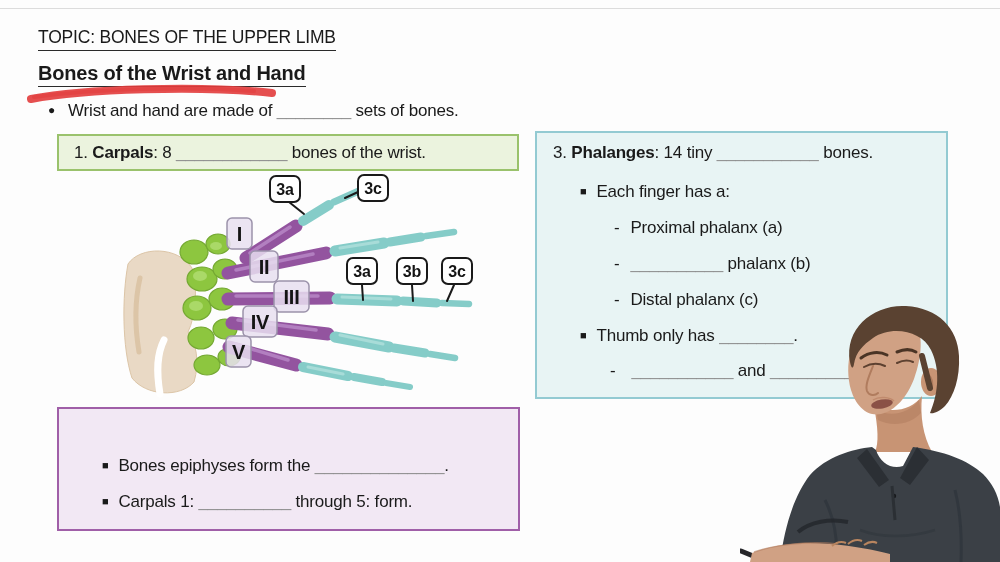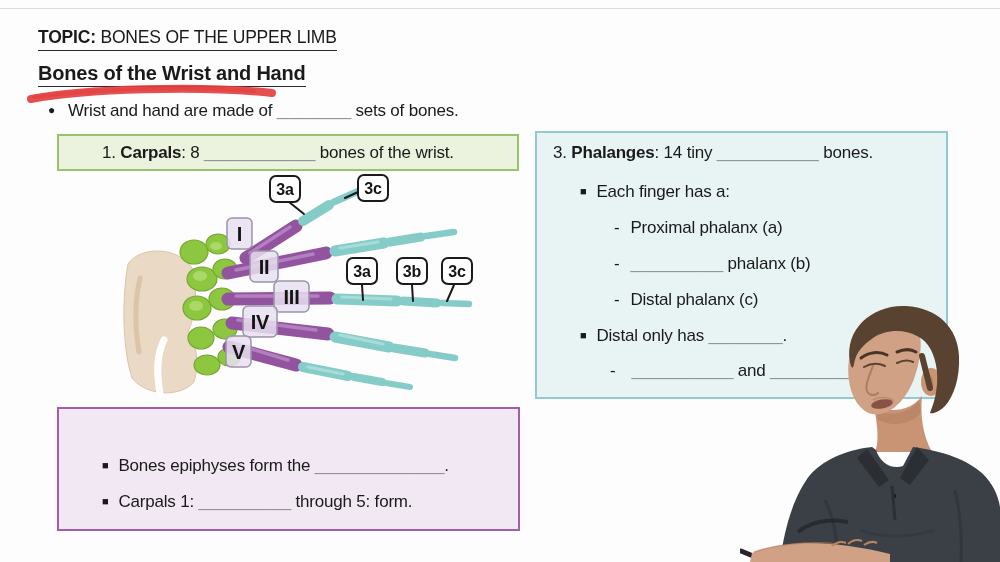--- a/index.html
+++ b/index.html
@@ -6,31 +6,31 @@
   .frame{
     position:relative;width:1000px;height:562px;overflow:hidden;
     background:#fdfdfd;
     font-family:"Liberation Sans", sans-serif;
     color:#1a1a1a;letter-spacing:-0.2px;
   }
   .abs{position:absolute;}
   .top-line{left:0;top:8px;width:1000px;height:1px;background:#dcdcdc;}
   .topic{left:38px;top:27px;font-size:17.5px;white-space:nowrap;
     border-bottom:1.5px solid #2a2a2a;padding-bottom:2px;}
-  .topic b{font-weight:bold;text-align:center;}
+  .topic b{font-weight:normal;text-align:center;}
   .subtitle{left:38px;top:62px;font-size:20px;font-weight:bold;white-space:nowrap;
     border-bottom:1.5px solid #2a2a2a;padding-bottom:1px;}
   .marker-svg{left:24px;top:82px;width:270px;height:26px;}
   .intro{left:48px;top:101px;font-size:17px;white-space:nowrap;}
   .intro .dot{font-size:12px;vertical-align:2px;margin-right:13px;}
   .blank{color:#8f8f8f;}
   .panel{box-sizing:border-box;}
   .green-box{left:57px;top:134px;width:462px;height:37px;
     background:#ebf3de;border:2.5px solid #9ac26c;}
-  .green-box .row{position:absolute;left:15px;top:7px;font-size:17px;white-space:nowrap;margin-left:28px;}
+  .green-box .row{position:absolute;left:15px;top:7px;font-size:17px;white-space:nowrap;}
   .cyan-box{left:535px;top:131px;width:413px;height:268px;
     background:#e8f4f4;border:2.5px solid #93cad2;}
   .purple-box{left:57px;top:407px;width:463px;height:124px;
     background:#f2e8f4;border:2.5px solid #a05fa8;}
   .brow{position:absolute;font-size:17px;white-space:nowrap;}
   .sq{font-size:11px;vertical-align:2px;margin-right:10px;}
   .dash{margin-right:11px;}
   .dash-wide{margin-right:16px;}
   svg text{font-family:"Liberation Sans", sans-serif;}
   .numeral{font-size:20px;font-weight:bold;fill:#141414;}
@@ -184,21 +184,21 @@
     <div class="brow" style="left:43px;top:49px;">
       <span class="sq">■</span><span>Each finger has a:</span>
     </div>
     <div class="brow" style="left:77px;top:121px;">
       <span class="dash">-</span><span class="blank">__________</span><span> phalanx (b)</span>
     </div>
     <div class="brow" style="left:77px;top:157px;">
       <span class="dash">-</span><span>Distal phalanx (c)</span>
     </div>
     <div class="brow" style="left:43px;top:193px;">
-      <span class="sq">■</span><span>Distal only has </span><span class="blank">________</span><span>.</span>
+      <span class="sq">■</span><span>Thumb only has </span><span class="blank">________</span><span>.</span>
     </div>
     <div class="brow" style="left:73px;top:228px;">
       <span class="dash dash-wide">-</span><span class="blank">___________</span><span> and </span><span class="blank">_____________</span>
     </div>
   </div>
 
   <div class="abs panel purple-box">
     <div class="brow" style="left:43px;top:47px;">
       <span class="sq">■</span><span>Bones epiphyses form the </span><span class="blank">______________</span><span>.</span>
     </div>

